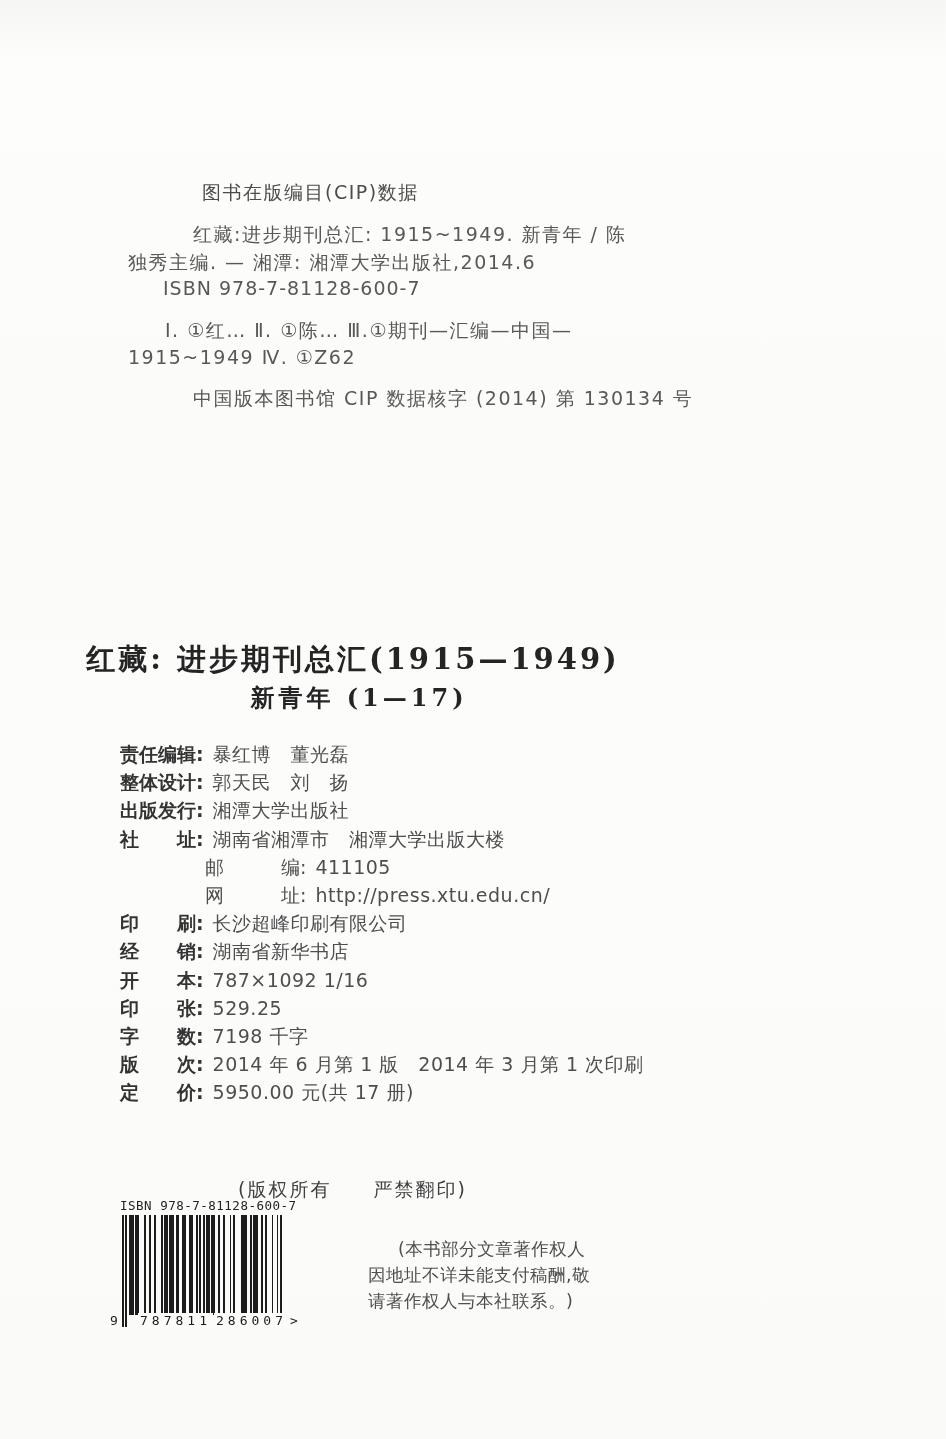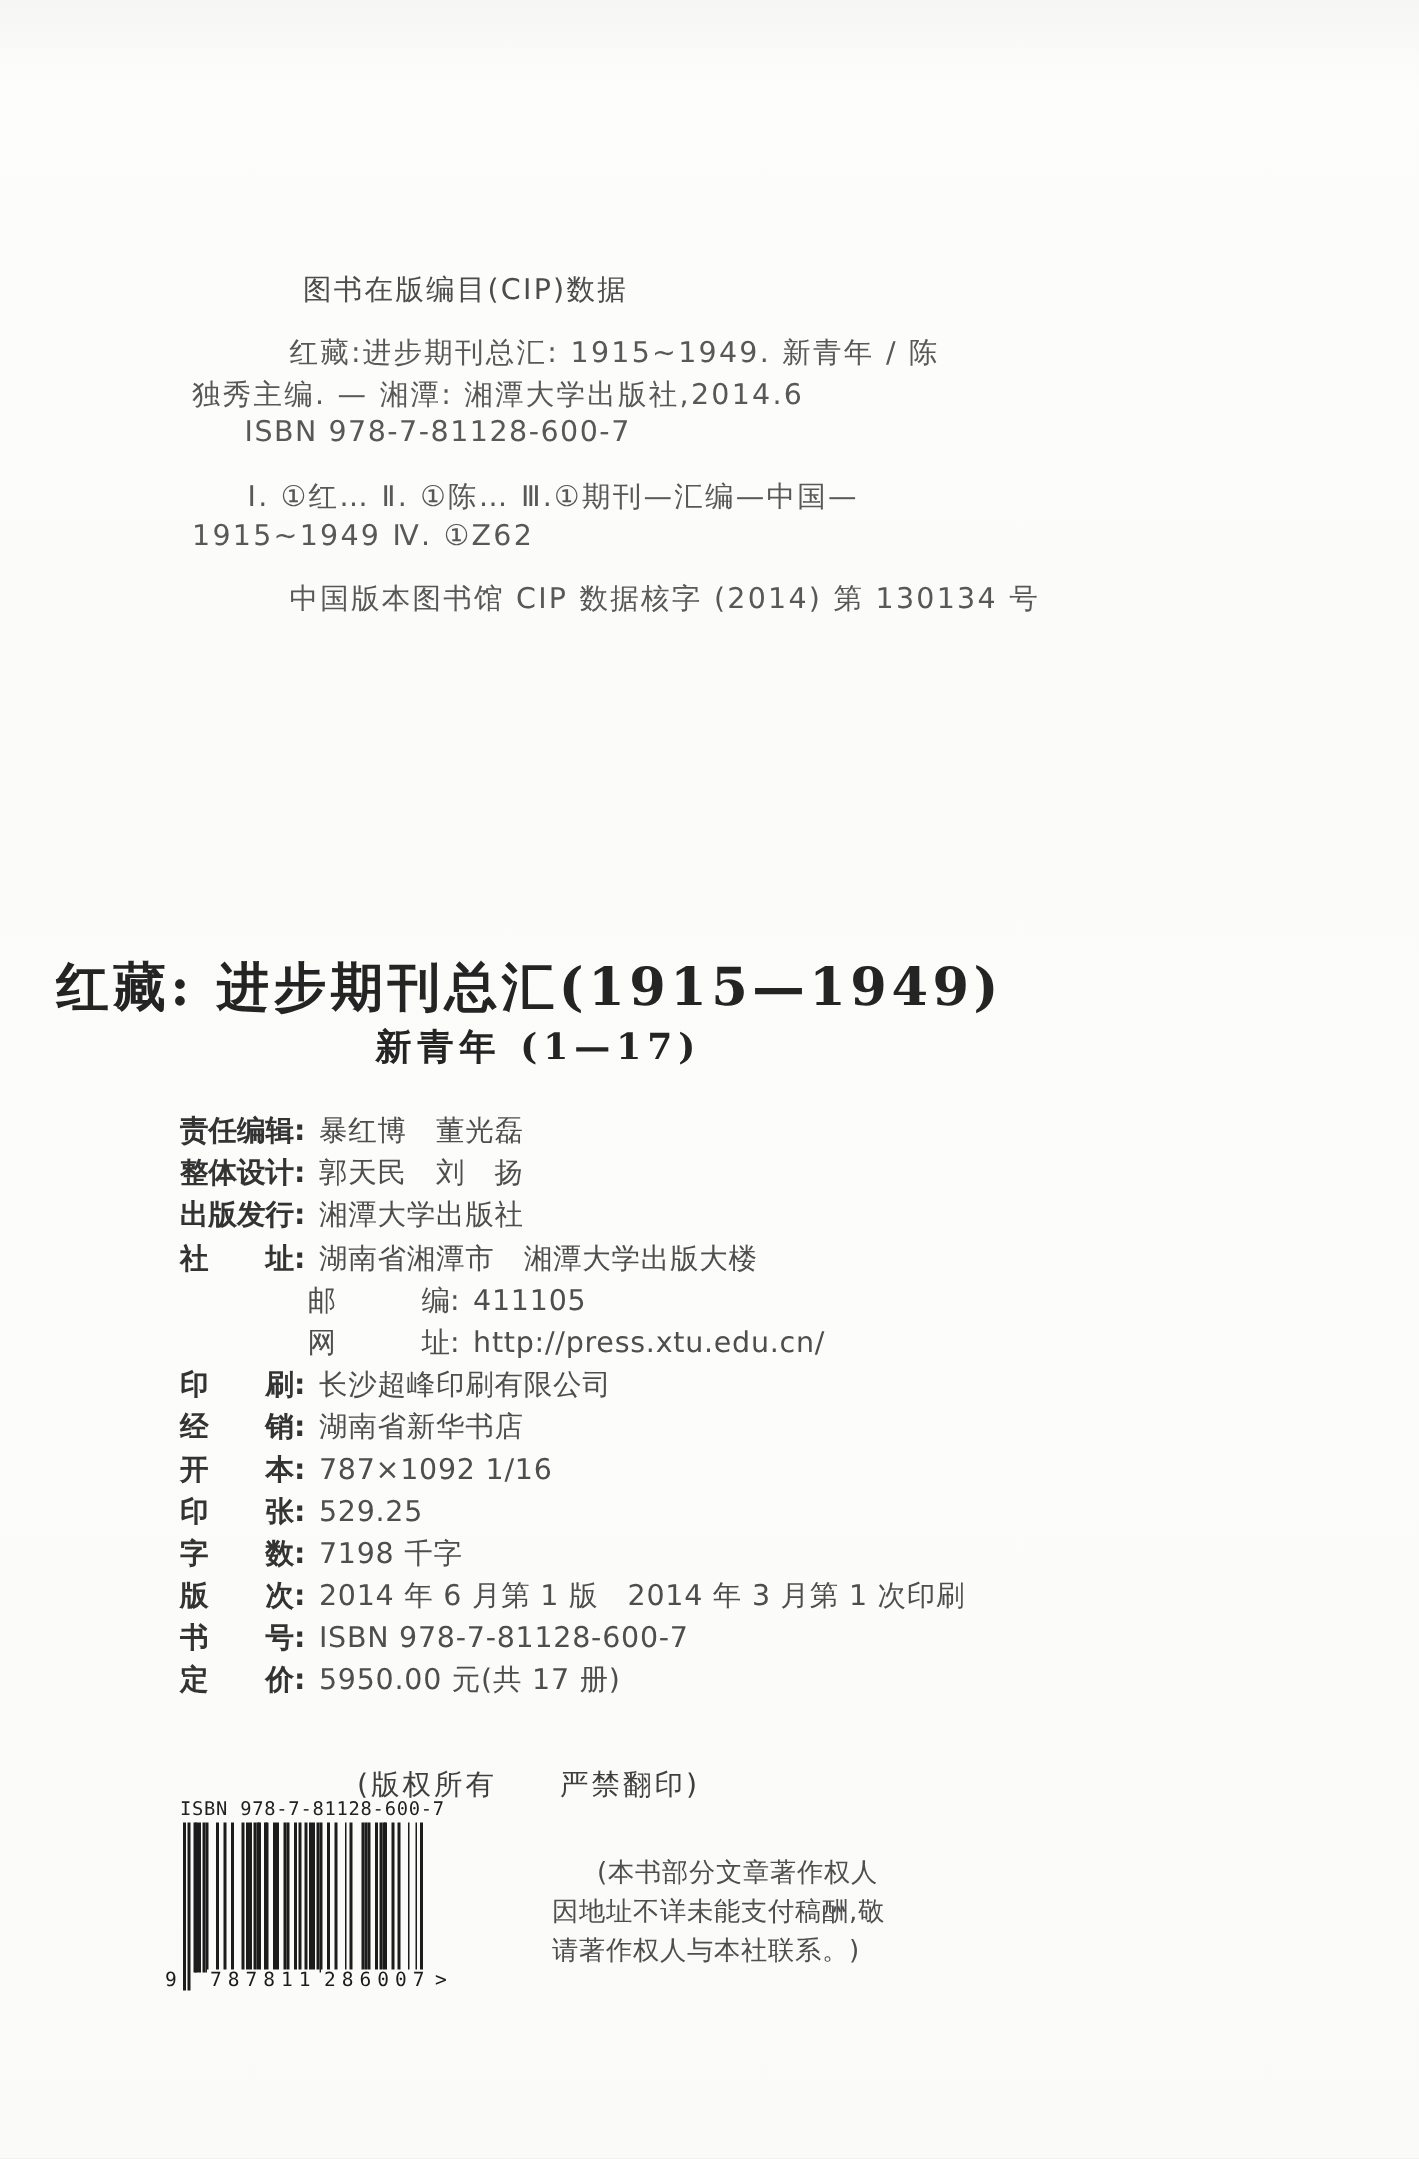--- a/index.html
+++ b/index.html
@@ -22,21 +22,21 @@
   .cip-header  {left:42px; top:2px;  color:#4c4c4c;margin-left:32px;}
   .cip-line1   {left:37px; top:44px;margin-left:28px;}
   .cip-line2   {left:0;    top:72px;}
   .cip-isbn    {left:35px; top:99px; letter-spacing:1px;}
   .cip-class1  {left:37px; top:140px;}
   .cip-class2  {left:0;    top:168px;}
   .cip-record  {left:37px; top:208px;margin-left:28px;}
   
   .book-title{position:absolute;left:0;top:642px;width:706px;text-align:center;
               font-family:"DejaVu Serif", serif;color:#242424;}
-  .title-line1{font-size:35px;font-weight:bold;letter-spacing:3px;line-height:34px;}
+  .title-line1{font-size:29px;font-weight:bold;letter-spacing:3px;line-height:34px;}
   .title-line2{font-size:24px;font-weight:bold;letter-spacing:4px;line-height:30px;margin-top:7px;margin-left:12px;}
   
   .colophon{position:absolute;left:120px;top:740px;width:640px;font-size:19px;}
   .col-row{height:28.2px;line-height:28.2px;white-space:nowrap;}
   .col-row .lab{font-weight:bold;color:#333;display:inline-block;}
   .col-row .val{color:#4e4e4e;margin-left:9px;letter-spacing:0.5px;}
   .col-row.sub{padding-left:85px;}
   .col-row.sub .lab{font-weight:normal;color:#4e4e4e;}
   
   .copyright-line{position:absolute;left:238px;top:1177px;font-size:19px;
@@ -86,21 +86,20 @@
     <div class="col-row"><span class="lab">出版发行:</span><span class="val">湘潭大学出版社</span></div>
     <div class="col-row"><span class="lab">社　　址:</span><span class="val">湖南省湘潭市　湘潭大学出版大楼</span></div>
     <div class="col-row sub"><span class="lab">邮　　　编:</span><span class="val">411105</span></div>
     <div class="col-row sub"><span class="lab">网　　　址:</span><span class="val">http://press.xtu.edu.cn/</span></div>
     <div class="col-row"><span class="lab">印　　刷:</span><span class="val">长沙超峰印刷有限公司</span></div>
     <div class="col-row"><span class="lab">经　　销:</span><span class="val">湖南省新华书店</span></div>
     <div class="col-row"><span class="lab">开　　本:</span><span class="val">787×1092  1/16</span></div>
     <div class="col-row"><span class="lab">印　　张:</span><span class="val">529.25</span></div>
     <div class="col-row"><span class="lab">字　　数:</span><span class="val">7198 千字</span></div>
     <div class="col-row"><span class="lab">版　　次:</span><span class="val">2014 年 6 月第 1 版　2014 年 3 月第 1 次印刷</span></div>
-    <div class="col-row"><span class="lab">书　　号:</span><span class="val">ISBN 978-7-81128-600-7</span></div>
     <div class="col-row"><span class="lab">定　　价:</span><span class="val">5950.00 元(共 17 册)</span></div>
   </div>
 
   <div class="copyright-line">(版权所有　　严禁翻印)</div>
 
   <div class="barcode">
     <div class="bc-isbn">ISBN 978-7-81128-600-7</div>
     <div class="bc-bars" id="bc-bars">
         <div class="bar" style="left: 0px; width: 1.93px; height: 112px;"></div>
         <div class="bar" style="left: 3.36px; width: 1.93px; height: 112px;"></div>

